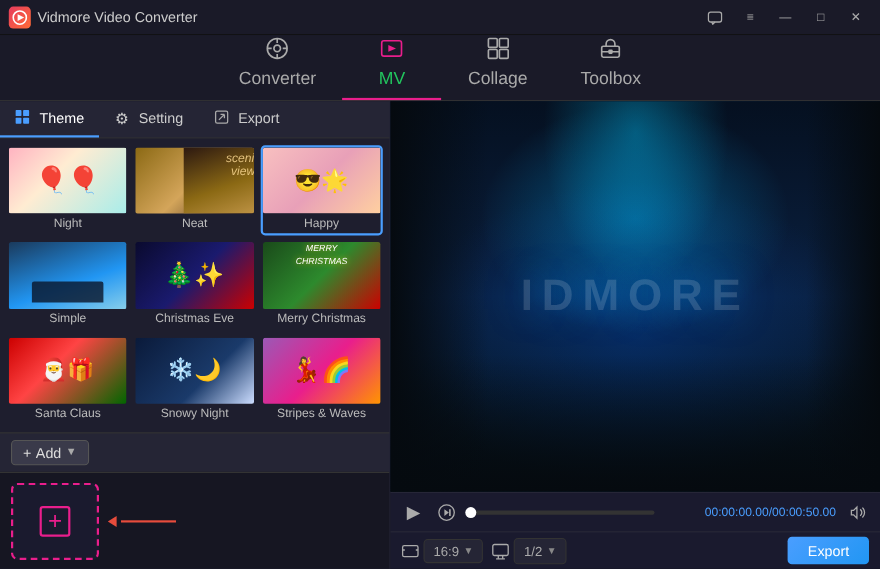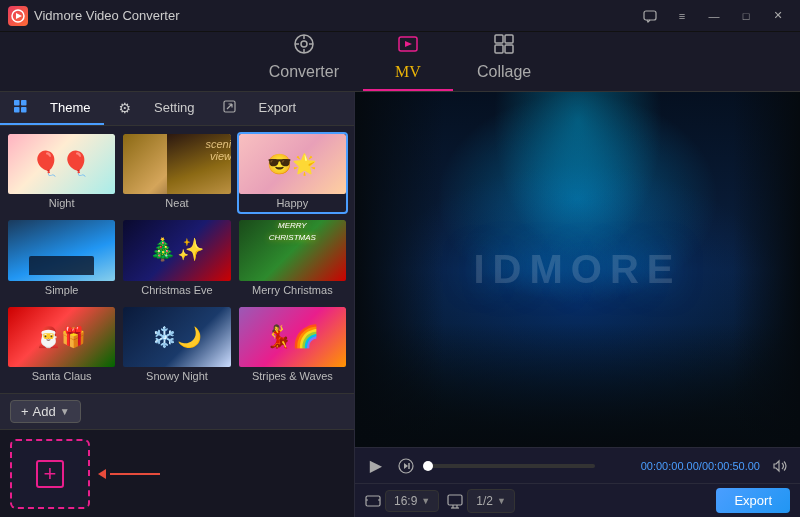--- a/index.html
+++ b/index.html
@@ -77,21 +77,21 @@
       padding: 8px 24px;
       cursor: pointer;
       border-bottom: 2px solid transparent;
       gap: 3px;
       min-width: 90px;
     }
     .nav-tab.active { border-bottom: 2px solid #e91e8c; }
     .nav-tab-icon { font-size: 18px; color: #aaa; }
     .nav-tab.active .nav-tab-icon { color: #e91e8c; }
     .nav-tab-label { font-size: 16px; color: #aaa; }
-    .nav-tab.active .nav-tab-label { color: #eab308; font-family: Liberation Serif, serif; }
+    .nav-tab.active .nav-tab-label { color: #22c55e; }
 
     
     .main-content {
       display: flex;
       height: calc(517px - 32px - 60px);
       background: #1e1e2e;
     }
 
     
     .left-panel {
@@ -106,21 +106,21 @@
     .sub-tabs {
       display: flex;
       height: 34px;
       background: #252535;
       border-bottom: 1px solid #333;
       align-items: center;
     }
     .sub-tab {
       display: flex;
       align-items: center;
-      gap: 23px;
+      gap: 9px;
       padding: 0 14px;
       height: 100%;
       cursor: pointer;
       font-size: 13px;
       color: #ccc;
       border-bottom: 2px solid transparent;
     }
     .sub-tab.active {
       color: #fff;
       border-bottom: 2px solid #4a9eff;
@@ -462,20 +462,31 @@
     <div class="nav-tab-icon">
       <svg width="22" height="22" viewBox="0 0 22 22" fill="none">
         <rect x="2" y="2" width="8" height="8" rx="1" stroke="#aaa" stroke-width="1.5"></rect>
         <rect x="12" y="2" width="8" height="8" rx="1" stroke="#aaa" stroke-width="1.5"></rect>
         <rect x="2" y="12" width="8" height="8" rx="1" stroke="#aaa" stroke-width="1.5"></rect>
         <rect x="12" y="12" width="8" height="8" rx="1" stroke="#aaa" stroke-width="1.5"></rect>
       </svg>
     </div>
     <span class="nav-tab-label">Collage</span>
   </div>
+  <div class="nav-tab">
+    <div class="nav-tab-icon">
+      <svg width="22" height="22" viewBox="0 0 22 22" fill="none">
+        <rect x="3" y="9" width="16" height="10" rx="1.5" stroke="#aaa" stroke-width="1.5"></rect>
+        <path d="M7 9V7a4 4 0 018 0v2" stroke="#aaa" stroke-width="1.5"></path>
+        <line x1="3" y1="14" x2="19" y2="14" stroke="#aaa" stroke-width="1.5"></line>
+        <rect x="9" y="12" width="4" height="4" rx="1" fill="#aaa"></rect>
+      </svg>
+    </div>
+    <span class="nav-tab-label">Toolbox</span>
+  </div>
 </div>
 
 <div class="main-content">
 
   <div class="left-panel">
 
     <div class="sub-tabs">
       <div class="sub-tab active">
         <span class="sub-tab-icon">
           <svg width="13" height="13" viewBox="0 0 13 13" fill="none">

